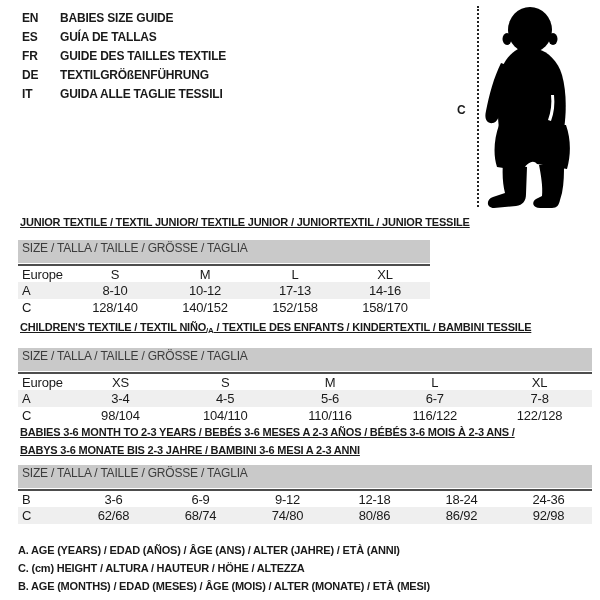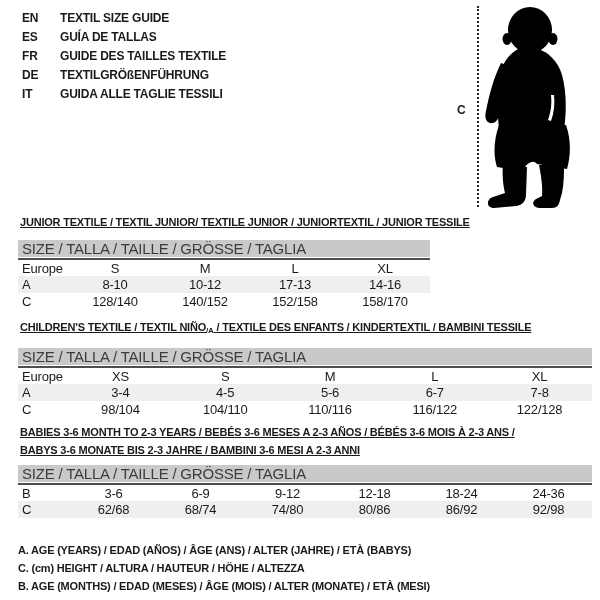--- a/index.html
+++ b/index.html
@@ -55,23 +55,23 @@
   .section-title {
     font-size: 11px;
     font-weight: bold;
     letter-spacing: -0.2px;
     white-space: nowrap;
     line-height: 13px;
     padding-left: 2px;
     text-decoration: underline;
   }
   .size-bar {
-    height: 17px;
+    height: 23px;
     background: #c9c9c9;
-    font-size: 15px;
+    font-size: 12px;
     color: #3c3c3c;
     line-height: 17px;
     padding-left: 4px;
     letter-spacing: -0.2px;
   }
   .bar-gap-junior { margin-top: 11px; }
   .bar-gap-children { margin-top: 11px; }
   .bar-gap-babies { margin-top: 6px; }
   table.size-table {
     border-collapse: collapse;
@@ -113,21 +113,21 @@
   }
 </style>
 </head>
 <body>
 
 <div class="page">
 
   <div class="lang-block">
     <div class="lang-row">
       <span class="lang-code">EN</span>
-      <span class="lang-label">TEXTIL SIZE GUIDE</span>
+      <span class="lang-label">BABIES SIZE GUIDE</span>
     </div>
     <div class="lang-row">
       <span class="lang-code">ES</span>
       <span class="lang-label">GUÍA DE TALLAS</span>
     </div>
     <div class="lang-row">
       <span class="lang-code">FR</span>
       <span class="lang-label">GUIDE DES TAILLES TEXTILE</span>
     </div>
     <div class="lang-row">
@@ -270,18 +270,18 @@
         <td>74/80</td>
         <td>80/86</td>
         <td>86/92</td>
         <td>92/98</td>
       </tr>
     </tbody>
       </table>
   </div>
 
   <div class="footnotes">
-    <div class="footnote">A. AGE (YEARS) / EDAD (AÑOS) / ÂGE (ANS) / ALTER (JAHRE) / ETÀ (BABYS)</div>
+    <div class="footnote">A. AGE (YEARS) / EDAD (AÑOS) / ÂGE (ANS) / ALTER (JAHRE) / ETÀ (ANNI)</div>
     <div class="footnote">C. (cm) HEIGHT / ALTURA / HAUTEUR / HÖHE / ALTEZZA</div>
     <div class="footnote">B. AGE (MONTHS) / EDAD (MESES) / ÂGE (MOIS) / ALTER (MONATE) / ETÀ (MESI)</div>
   </div>
 
 </div>
 
 </body></html>

